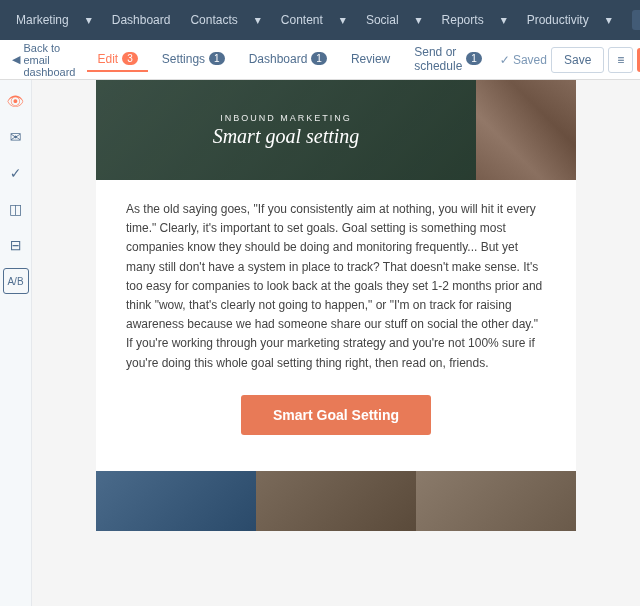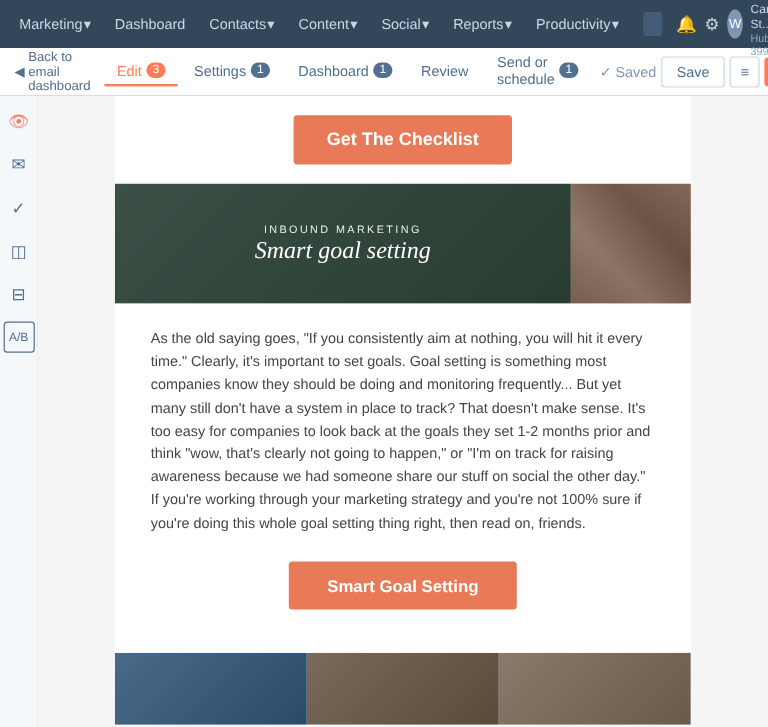--- a/index.html
+++ b/index.html
@@ -14,21 +14,21 @@
       padding: 0 8px;
       color: #fff;
       font-size: 12px;
       gap: 4px;
     }
     .nav-item {
       padding: 4px 8px;
       cursor: pointer;
       display: flex;
       align-items: center;
-      gap: 1px;
+      gap: 17px;
       color: #cbd6e2;
       white-space: nowrap;
     }
     .nav-search {
       flex: 1;
       margin: 0 8px;
     }
     .nav-search input {
       width: 100%;
       padding: 3px 8px;
@@ -384,23 +384,20 @@
     <div class="sidebar-icon">✉</div>
     <div class="sidebar-icon">✓</div>
     <div class="sidebar-icon">◫</div>
     <div class="sidebar-icon">⊟</div>
     <div class="sidebar-icon ab">A/B</div>
   </div>
 
   <div class="email-content">
     <div class="email-body">
 
-      <div class="checklist-section">
-        <button class="btn-checklist">Get The Checklist</button>
-      </div>
 
       <div class="banner-section">
         <div class="banner-left">
           <span class="banner-subtitle">INBOUND MARKETING</span>
           <span class="banner-title-script">Smart goal setting</span>
         </div>
         <div class="banner-right">
           <div class="banner-right-overlay"></div>
         </div>
       </div>

